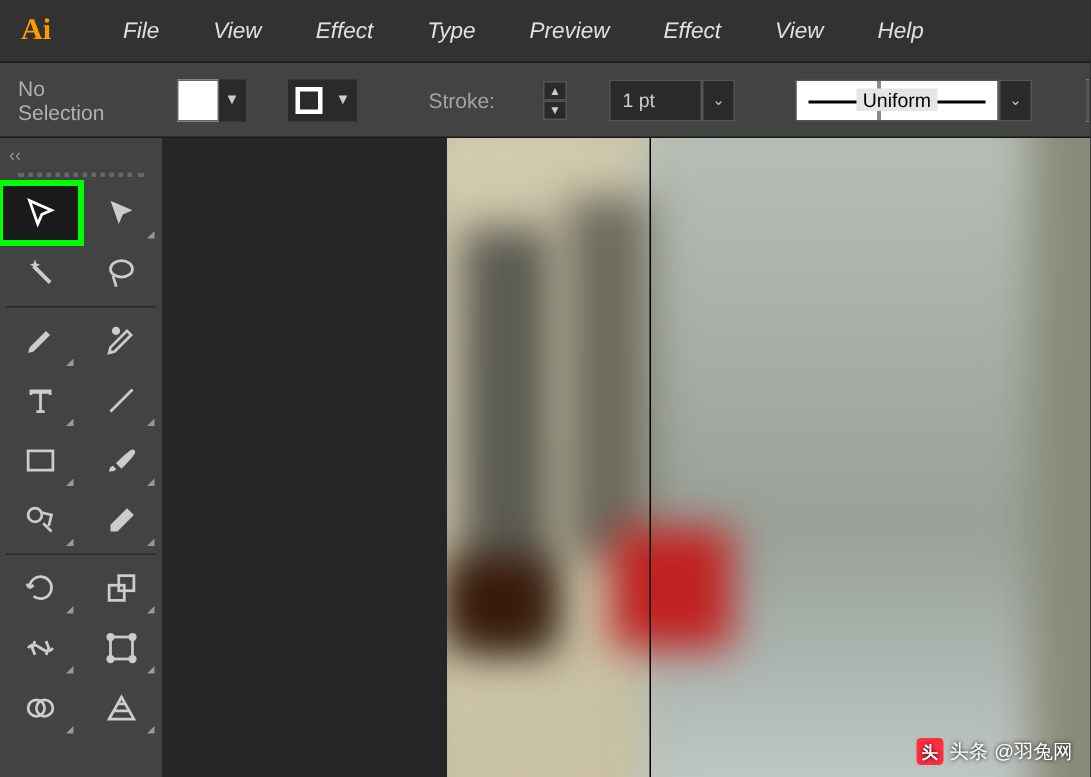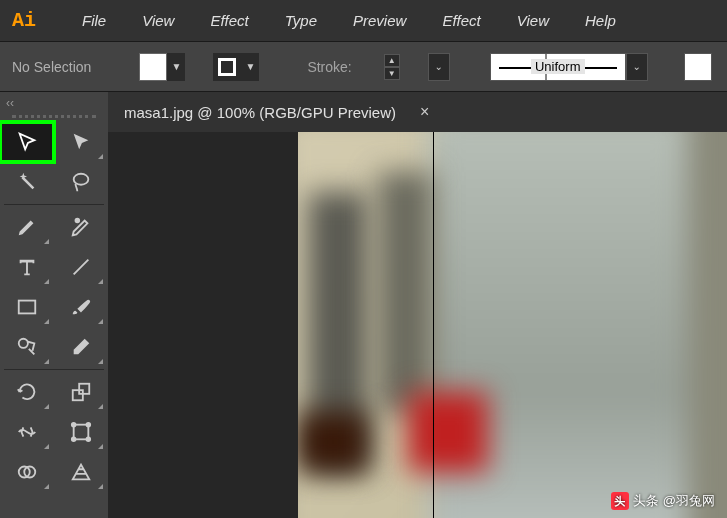--- a/index.html
+++ b/index.html
@@ -1,20 +1,20 @@
 <!DOCTYPE html>
 <html><head>
   <meta charset="utf-8">
   <style>
     * { margin: 0; padding: 0; box-sizing: border-box; font-family: -apple-system, BlinkMacSystemFont, "Segoe UI", sans-serif; }
     body { width: 727px; height: 518px; background: #323232; overflow: hidden; position: relative; }
     
     .menubar { height: 42px; background: #323232; display: flex; align-items: center; padding: 0 8px; border-bottom: 1px solid #1a1a1a; }
     .logo { width: 32px; height: 32px; display: flex; align-items: center; justify-content: center; margin-right: 24px; }
-    .logo-text { font-size: 20px; font-weight: bold; color: #ff9a00; font-family: Liberation Mono, monospace; }
+    .logo-text { font-size: 20px; font-weight: bold; color: #ff9a00; font-family: Liberation Serif, serif; }
     .menu-item { color: #e0e0e0; font-size: 15px; padding: 0 18px; cursor: pointer; font-style: italic; }
     
     .control-bar { height: 50px; background: #434343; display: flex; align-items: center; padding: 0 12px; gap: 28px; border-bottom: 1px solid #1a1a1a; }
     .selection-info { color: #b0b0b0; font-size: 14px; margin-right: 20px; }
     .color-swatch { width: 28px; height: 28px; border: 1px solid #666; }
     .fill-swatch { background: #fff; }
     .stroke-swatch { width: 28px; height: 28px; display: flex; align-items: center; justify-content: center; background: #2a2a2a; }
     .stroke-inner { width: 18px; height: 18px; border: 3px solid #fff; }
     .dropdown-arrow { width: 18px; height: 28px; background: #2a2a2a; display: flex; align-items: center; justify-content: center; color: #ccc; cursor: pointer; font-size: 10px; }
     .stroke-label { color: #a3a3a3; font-size: 14px; margin-left: 20px; }
@@ -84,20 +84,21 @@
         <div class="stroke-inner"></div>
       </div>
     <div class="dropdown-arrow">▼</div>
   </div>
   <span class="stroke-label">Stroke:</span>
   <div class="stepper">
     <div class="stepper-btn">▲</div>
     <div class="stepper-btn">▼</div>
   </div>
   <div style="display:flex">
+    <div class="stroke-val">1 pt</div>
     <div class="stroke-dropdown">⌄</div>
   </div>
   <div style="display:flex;margin-left:12px">
     <div class="profile-box">
       <div class="profile-line"></div>
       <span class="profile-text">Uniform</span>
     </div>
     <div class="stroke-dropdown">⌄</div>
   </div>
   <div style="width:28px;height:28px;background:#fff;margin-left:8px;border:1px solid #555"></div>
@@ -247,24 +248,20 @@
       <div class="tool-cell">
         <svg class="tool-icon" viewBox="0 0 24 24" fill="none" stroke="#ccc" stroke-width="2">
             <path d="M3 20L12 4l9 16zM7 14h10M9 9h6"></path>
           </svg>
         <div class="tool-corner"></div>
       </div>
     </div>
   </div>
 
   <div class="document-area">
-    <div class="doc-tab-bar">
-      <span class="doc-tab-title">masa1.jpg @ 100% (RGB/GPU Preview)</span>
-      <span class="doc-tab-close">×</span>
-    </div>
     <div class="canvas">
       <div class="blur-bg">
         <div class="blur-layer b1"></div>
         <div class="blur-layer b2"></div>
         <div class="blur-layer b3"></div>
         <div class="blur-layer b4"></div>
         <div class="blur-layer b5"></div>
         <div class="blur-layer b6"></div>
       </div>
       <div class="guideline"></div>

